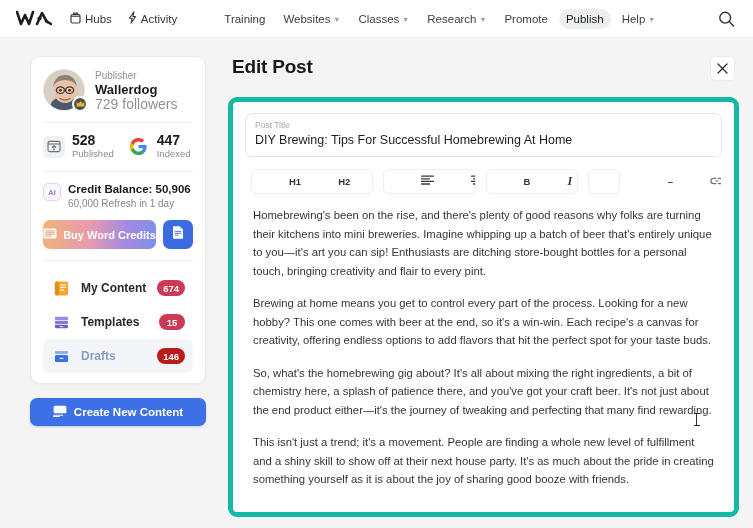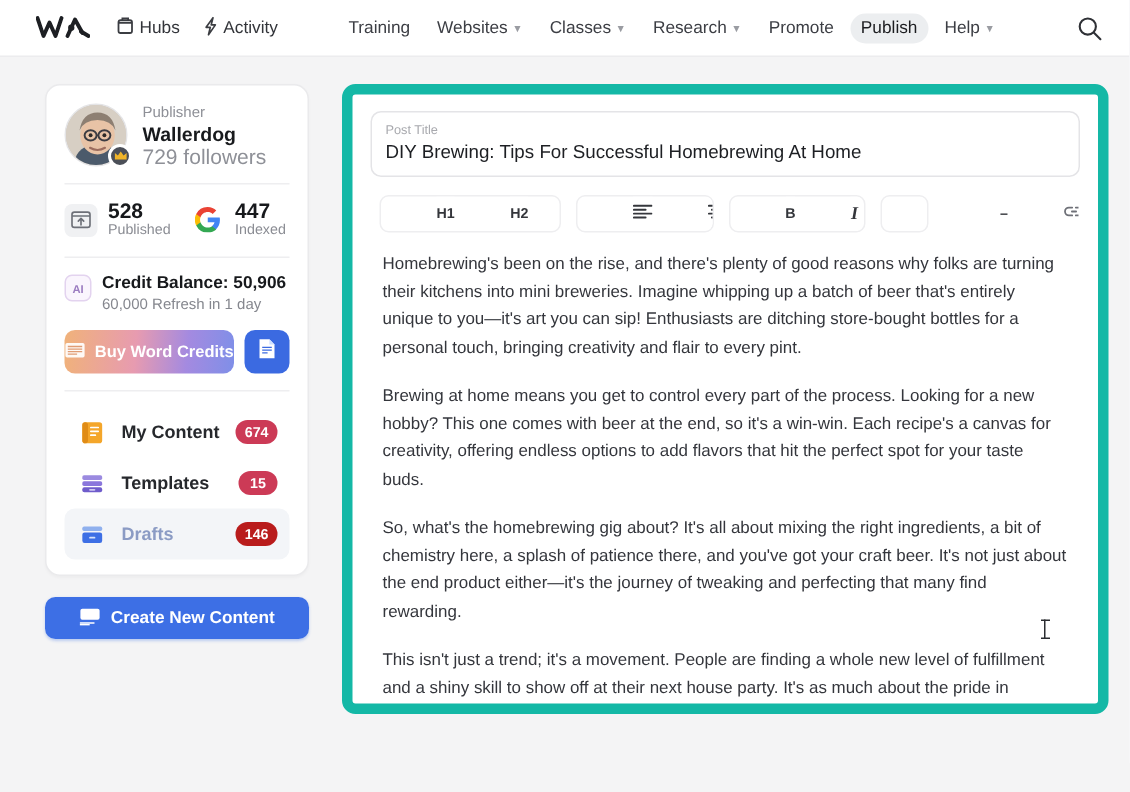--- a/index.html
+++ b/index.html
@@ -10,21 +10,21 @@
     font-family: "Liberation Sans", sans-serif;
     -webkit-font-smoothing: antialiased;
   }
 
   
   .topnav {
     height: 38px;
     background: #ffffff;
     display: flex;
     align-items: center;
-    padding: 0 24px;
+    padding: 0 16px;
     border-bottom: 1px solid #ececee;
     position: relative;
   }
   .logo { display: flex; align-items: center; margin-right: 18px; }
   .logo svg { display: block; }
   .nav-left { display: flex; align-items: center; gap: 16px; }
   .nav-item-icon {
     display: flex; align-items: center; gap: 4px;
     font-size: 11.5px; color: #33353a; cursor: pointer;
     font-weight: 500;
@@ -151,21 +151,21 @@
     padding: 0 4px 0 4px; margin-bottom: 16px;
   }
   .page-title { font-size: 19px; font-weight: bold; color: #16181b; letter-spacing: -0.2px; }
   .close-btn {
     width: 25px; height: 25px; background: #fff; border: 1px solid #ededef;
     border-radius: 5px; display: flex; align-items: center; justify-content: center;
     cursor: pointer;
   }
 
   .editor-card {
-    background: #fff; border: 7px solid #14b8a6; border-radius: 9px;
+    background: #fff; border: 5px solid #14b8a6; border-radius: 9px;
     padding: 11px 12px; height: 420px; overflow: hidden;
   }
   .title-field {
     border: 1px solid #e4e4e7; border-radius: 7px;
     padding: 5px 9px 7px; margin-bottom: 12px;
   }
   .title-field-label { font-size: 8.5px; color: #a8a9ae; line-height: 12px; }
   .title-field-value { font-size: 12.5px; color: #1d1f23; line-height: 18px; }
 
   .toolbar {
@@ -419,20 +419,30 @@
         <svg width="14" height="12" viewBox="0 0 14 12" aria-hidden="true">
           <rect x="0.6" y="0.8" width="12.8" height="7.4" rx="1.3" fill="#ffffff"></rect>
           <path d="M0.6 10.3 H9.6 M0.6 11.6 H6.4" stroke="#ffffff" stroke-width="1.1" stroke-linecap="round"></path>
         </svg>
       </span>
       <span>Create New Content</span>
     </button>
   </div>
 
   <div class="main">
+    <div class="main-head">
+      <div class="page-title">Edit Post</div>
+      <div class="close-btn">
+        <span>
+          <svg width="11" height="11" viewBox="0 0 11 11" aria-hidden="true">
+            <path d="M1 1 L10 10 M10 1 L1 10" stroke="#2a2c31" stroke-width="1.3" stroke-linecap="round"></path>
+          </svg>
+        </span>
+      </div>
+    </div>
 
     <div class="editor-card">
 
       <div class="title-field">
         <div class="title-field-label">Post Title</div>
         <div class="title-field-value">DIY Brewing: Tips For Successful Homebrewing At Home</div>
       </div>
 
       <div class="toolbar">
         <div class="tb-group">

